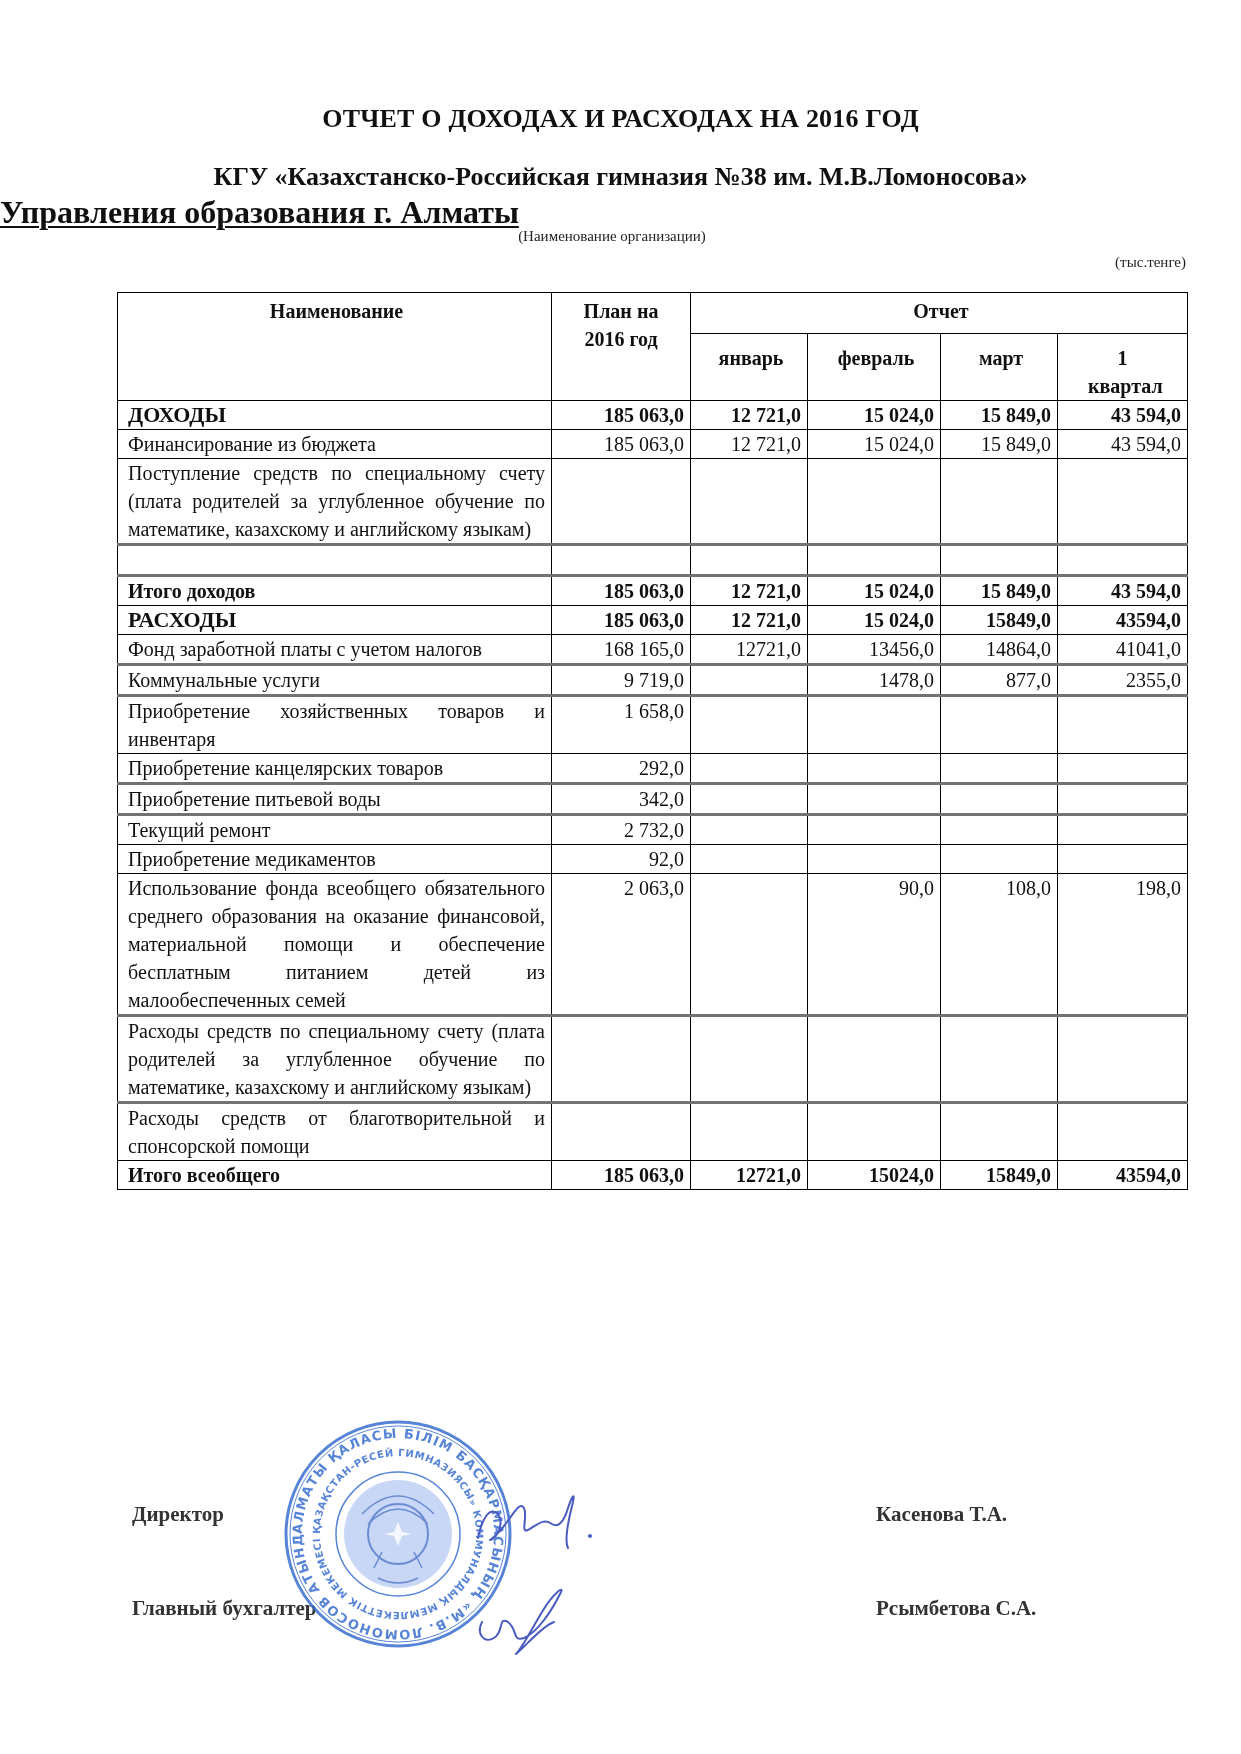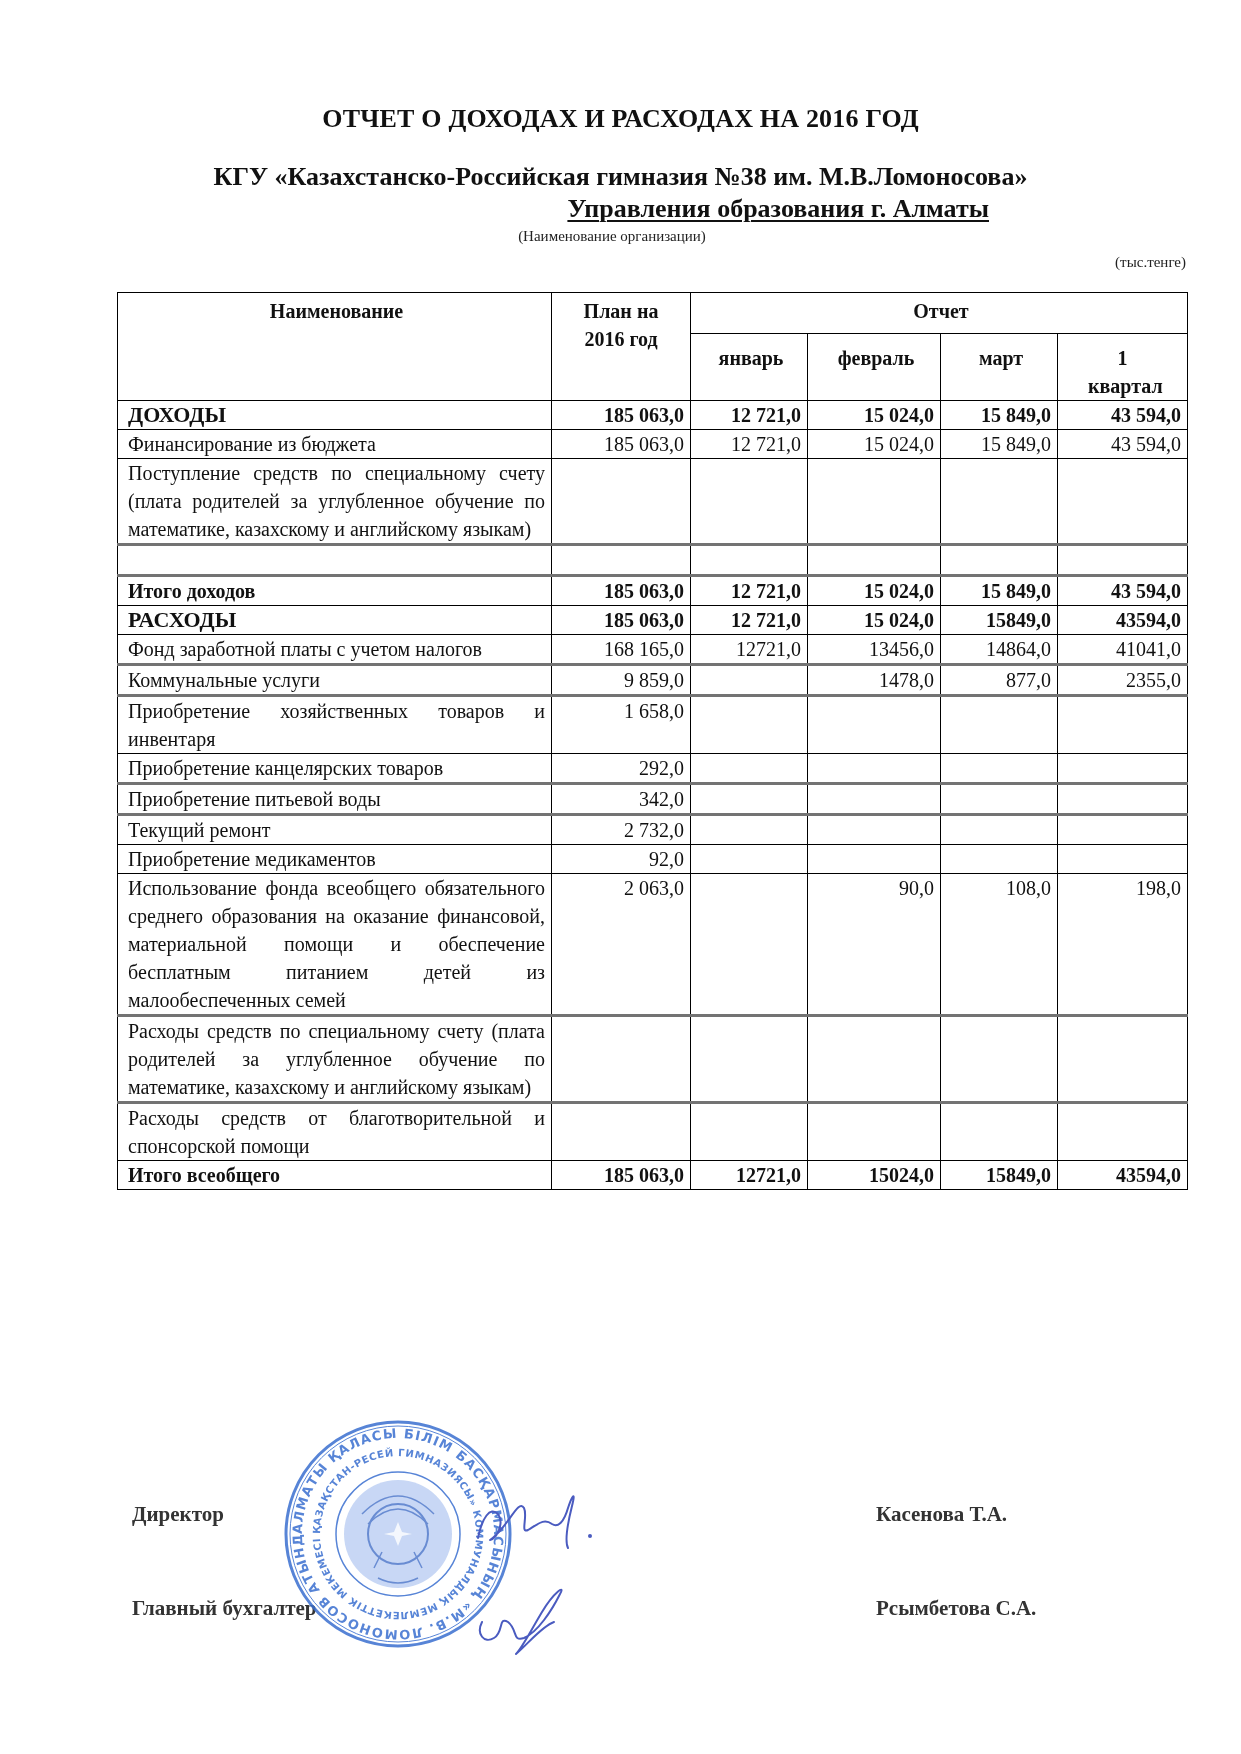--- a/index.html
+++ b/index.html
@@ -32,23 +32,23 @@
       width: 1241px;
       text-align: center;
       font-weight: bold;
       font-size: 26px;
     }
     .org-line2 {
       position: absolute;
       top: 194px;
       left: 0;
       width: 989px;
-      text-align: right;
-      font-weight: bold;
-      font-size: 26px;
+      text-align: left;
+      font-weight: bold;
+      font-size: 32px;
     }
     .org-line2 span {
       text-decoration: underline;
       text-decoration-thickness: 2px;
       text-underline-offset: 3px;
     }
     .org-caption {
       position: absolute;
       top: 228px;
       left: 0;
@@ -215,21 +215,21 @@
     <tr>
       <td class="name">Фонд заработной платы с учетом налогов</td>
       <td class="num">168 165,0</td>
       <td class="num">12721,0</td>
       <td class="num">13456,0</td>
       <td class="num">14864,0</td>
       <td class="num">41041,0</td>
     </tr>
     <tr class="thick-top">
       <td class="name">Коммунальные услуги</td>
-      <td class="num">9 859,0</td>
+      <td class="num">9 719,0</td>
       <td class="num"></td>
       <td class="num">1478,0</td>
       <td class="num">877,0</td>
       <td class="num">2355,0</td>
     </tr>
     <tr class="thick-top">
       <td class="name">Приобретение хозяйственных товаров и инвентаря</td>
       <td class="num">1 658,0</td>
       <td class="num"></td>
       <td class="num"></td>

